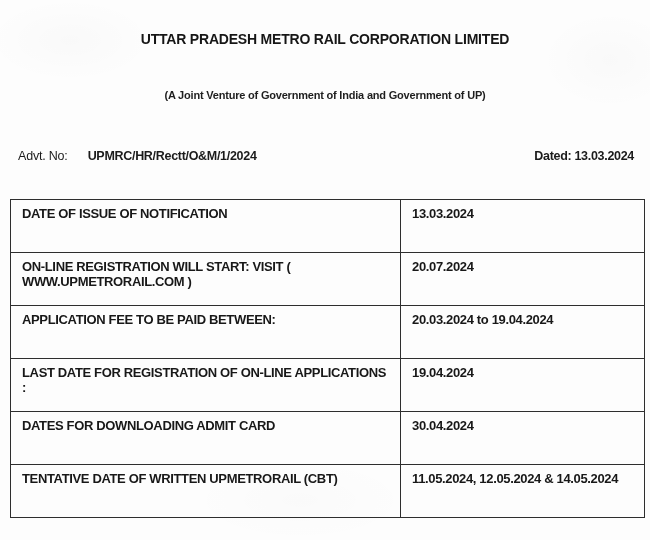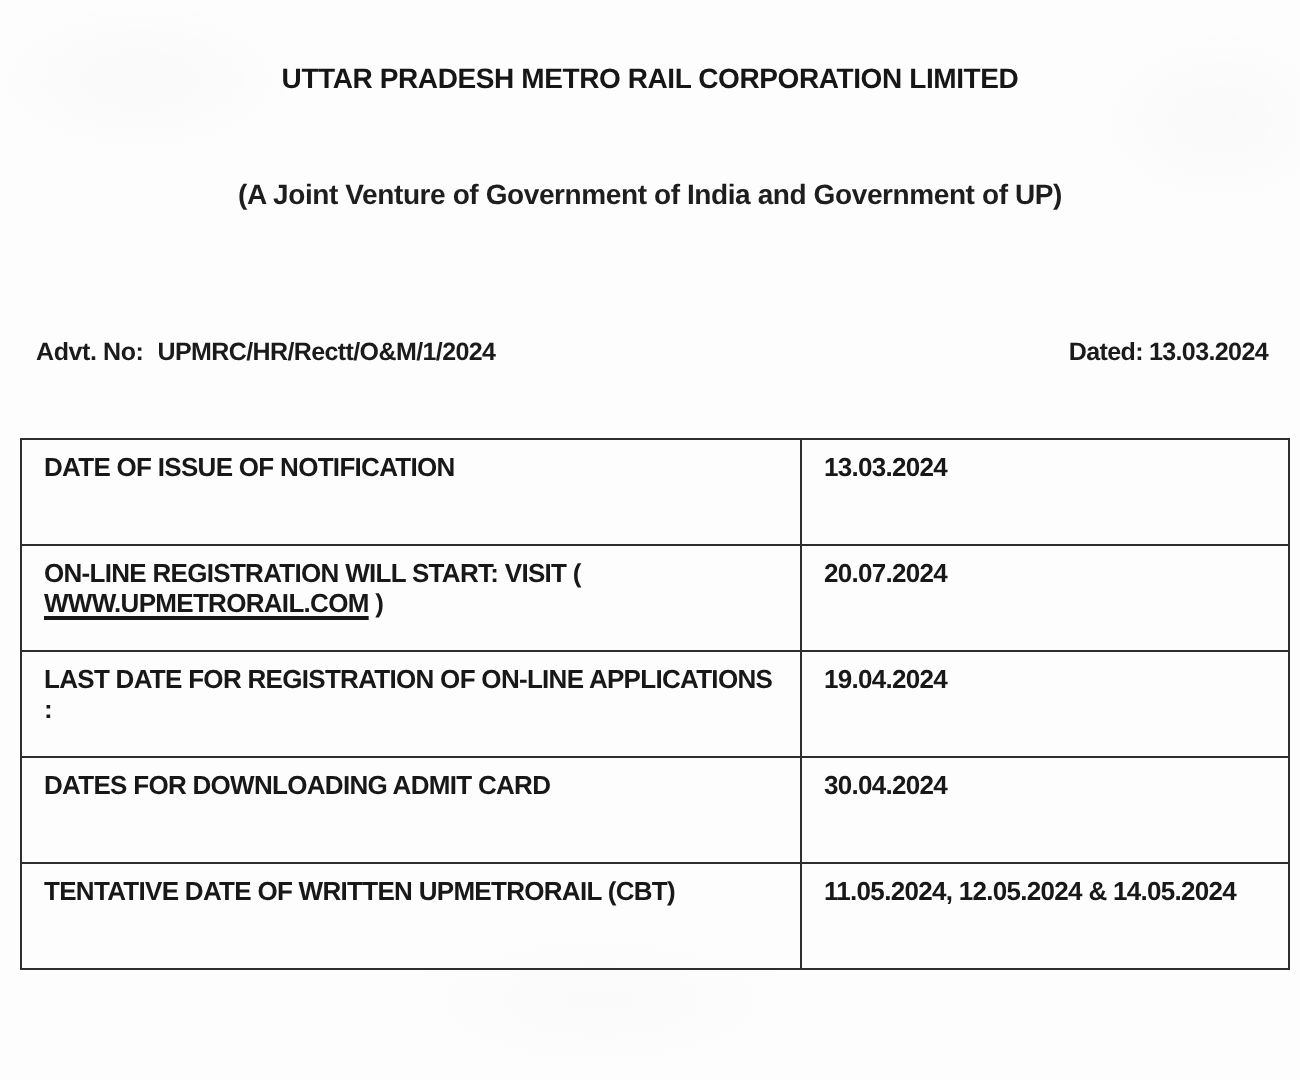--- a/index.html
+++ b/index.html
@@ -24,37 +24,37 @@
     padding-top: 31px;
     text-align: center;
     font-size: 14px;
     font-weight: 700;
     letter-spacing: -0.2px;
     color: #161616;
   }
   .subtitle {
     margin-top: 42px;
     text-align: center;
-    font-size: 14px;
+    font-size: 11px;
     font-weight: 600;
     letter-spacing: -0.2px;
     color: #1e1e1e;
   }
   .meta {
     margin-top: 48px;
     padding: 0 16px 0 18px;
     display: flex;
     justify-content: space-between;
     align-items: baseline;
     font-size: 12.5px;
     letter-spacing: -0.2px;
   }
-  .advt-label { font-weight: 700; }
-  .advt-value { font-weight: 700; margin-left: 7px; letter-spacing: -0.3px; }
-  .dated { font-weight: 700; letter-spacing: -0.3px; margin-top: 16px; }
+  .advt-label { font-weight: 400; }
+  .advt-value { font-weight: 700; margin-left: 20px; letter-spacing: -0.3px; }
+  .dated { font-weight: 700; letter-spacing: -0.3px; }
   .dated .dated-value { margin-left: 3px; }
   table.schedule {
     margin: 36px 0 0 10px;
     width: 634px;
     border-collapse: collapse;
     table-layout: fixed;
   }
   table.schedule td {
     border: 1.5px solid #2e2e2e;
     vertical-align: top;
@@ -64,21 +64,20 @@
     font-weight: 700;
     letter-spacing: -0.35px;
     color: #181818;
     overflow: hidden;
     box-sizing: border-box;
     margin-left: 16px;
   }
   td.col-label { width: 390px; }
   td.col-value { width: 244px; padding-left: 9px; }
   .url-link {
-    text-decoration: underline;
     text-underline-offset: 2px;
     text-decoration-thickness: 1.5px;
   }
 </style>
 </head>
 <body>
 
 <div class="doc">
 
   <div class="title">UTTAR PRADESH METRO RAIL CORPORATION LIMITED</div>
@@ -98,20 +97,24 @@
     <tbody>
       <tr>
         <td class="col-label">DATE OF ISSUE OF NOTIFICATION</td>
         <td class="col-value">13.03.2024</td>
       </tr>
       <tr>
         <td class="col-label"><span>ON-LINE REGISTRATION WILL START: VISIT ( </span><span class="url-link">WWW.UPMETRORAIL.COM</span><span> )</span></td>
         <td class="col-value">20.07.2024</td>
       </tr>
       <tr>
+        <td class="col-label">APPLICATION FEE TO BE PAID BETWEEN:</td>
+        <td class="col-value">20.03.2024 to 19.04.2024</td>
+      </tr>
+      <tr>
         <td class="col-label">LAST DATE FOR REGISTRATION OF ON-LINE APPLICATIONS :</td>
         <td class="col-value">19.04.2024</td>
       </tr>
       <tr>
         <td class="col-label">DATES FOR DOWNLOADING ADMIT CARD</td>
         <td class="col-value">30.04.2024</td>
       </tr>
       <tr>
         <td class="col-label">TENTATIVE DATE OF WRITTEN UPMETRORAIL (CBT)</td>
         <td class="col-value">11.05.2024, 12.05.2024 &amp; 14.05.2024</td>

